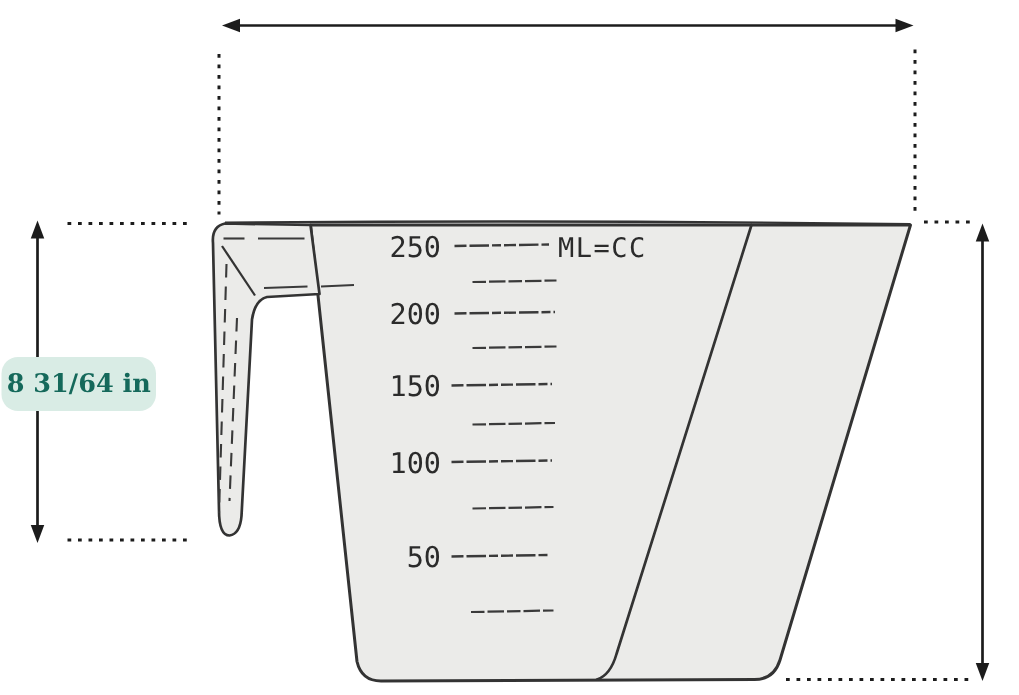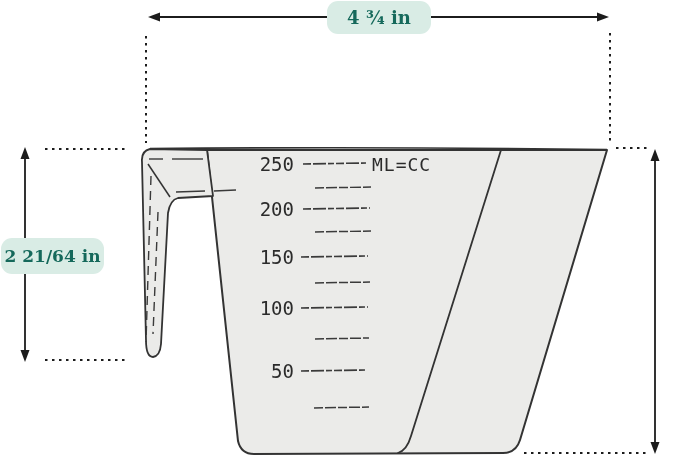--- a/index.html
+++ b/index.html
@@ -102,20 +102,17 @@
       </g>
 
       <g>
         <line x1="655" y1="154" x2="655" y2="449" stroke-width="1.8"></line>
         <polygon points="655,149 650.5,161 659.5,161" stroke="none"></polygon>
         <polygon points="655,454 650.5,442 659.5,442" stroke="none"></polygon>
       </g>
     </g>
   </svg>
 
-  <div id="badge-top" class="badge">
-    <span>4 ¾ in</span>
-  </div>
   <div id="badge-left" class="badge">
-    <span>2 21/64 in</span>
+    <span>8 31/64 in</span>
   </div>
 
 </div>
 
 </body></html>

